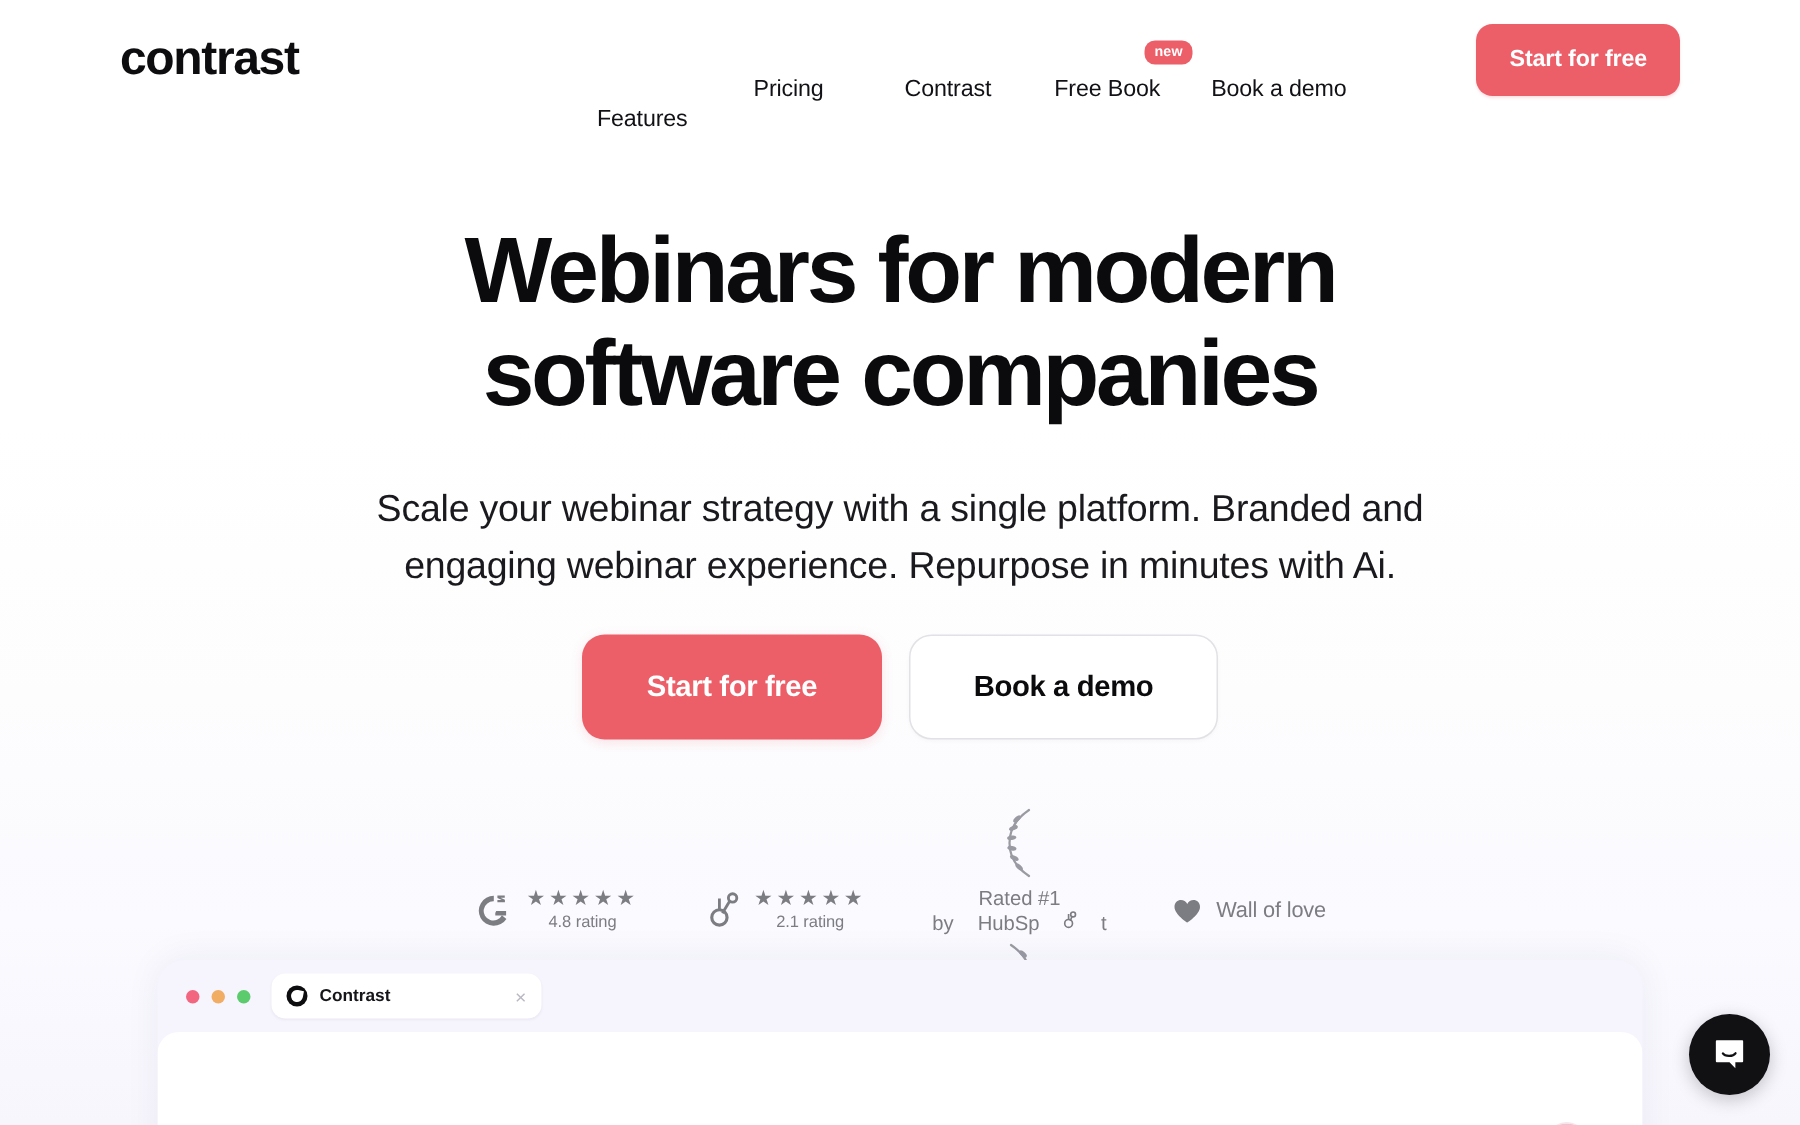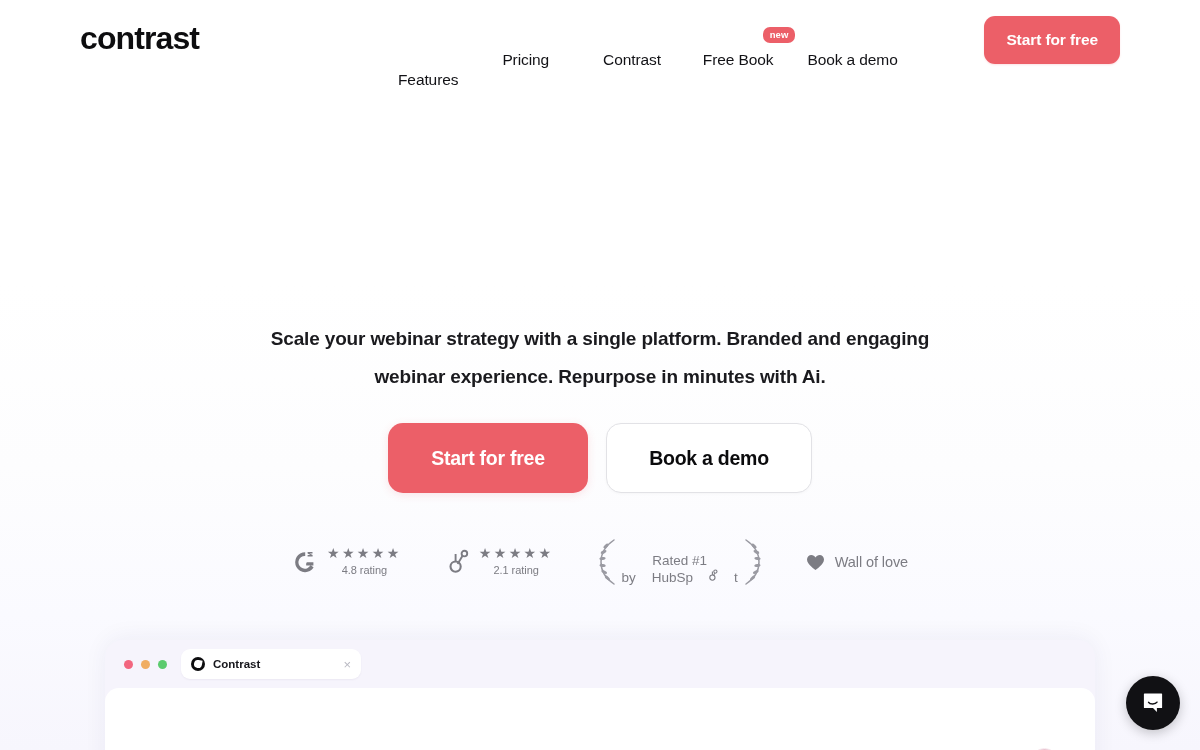--- a/index.html
+++ b/index.html
@@ -136,23 +136,23 @@
     color: #0b0b0d;
   }
   .hero-title .line2 { display: block; margin-top: 7px; }
 
   .hero-sub {
     position: absolute;
     top: 320px;
     left: 50%;
     transform: translateX(-50%);
     width: 700px;
-    font-size: 19px;
+    font-size: 25px;
     line-height: 38px;
-    font-weight: 700;
+    font-weight: 400;
     color: #1a1a1e;
     letter-spacing: -0.15px;
   }
 
   .hero-ctas {
     position: absolute;
     top: 423px;
     left: 0;
     width: 1200px;
     display: flex;
@@ -218,22 +218,23 @@
   }
   .rating-label {
     font-size: 11px;
     color: #7c7c83;
     line-height: 16px;
     letter-spacing: -0.05px;
   }
 
   .laurel-wrap {
     display: flex;
-    align-items: flex-end;
+    align-items: center;
     gap: 4px;
+    flex-direction: column;
   }
   .laurel-text {
     display: flex;
     flex-direction: column;
     align-items: center;
     font-size: 13.5px;
     line-height: 17px;
     color: #7c7c83;
     white-space: nowrap;
   }
@@ -408,20 +409,22 @@
         <span>Book a demo</span>
       </div>
     </nav>
 
     <button class="btn-header-cta">Start for free</button>
   </header>
 
   <section class="hero">
 
     <h1 class="hero-title">
+      <span>Webinars for modern</span>
+      <span class="line2">software companies</span>
     </h1>
 
     <p class="hero-sub">Scale your webinar strategy with a single platform. Branded and engaging webinar experience. Repurpose in minutes with Ai.</p>
 
     <div class="hero-ctas">
       <button class="btn-primary">Start for free</button>
       <button class="btn-secondary">Book a demo</button>
     </div>
 
     <div class="proof">

